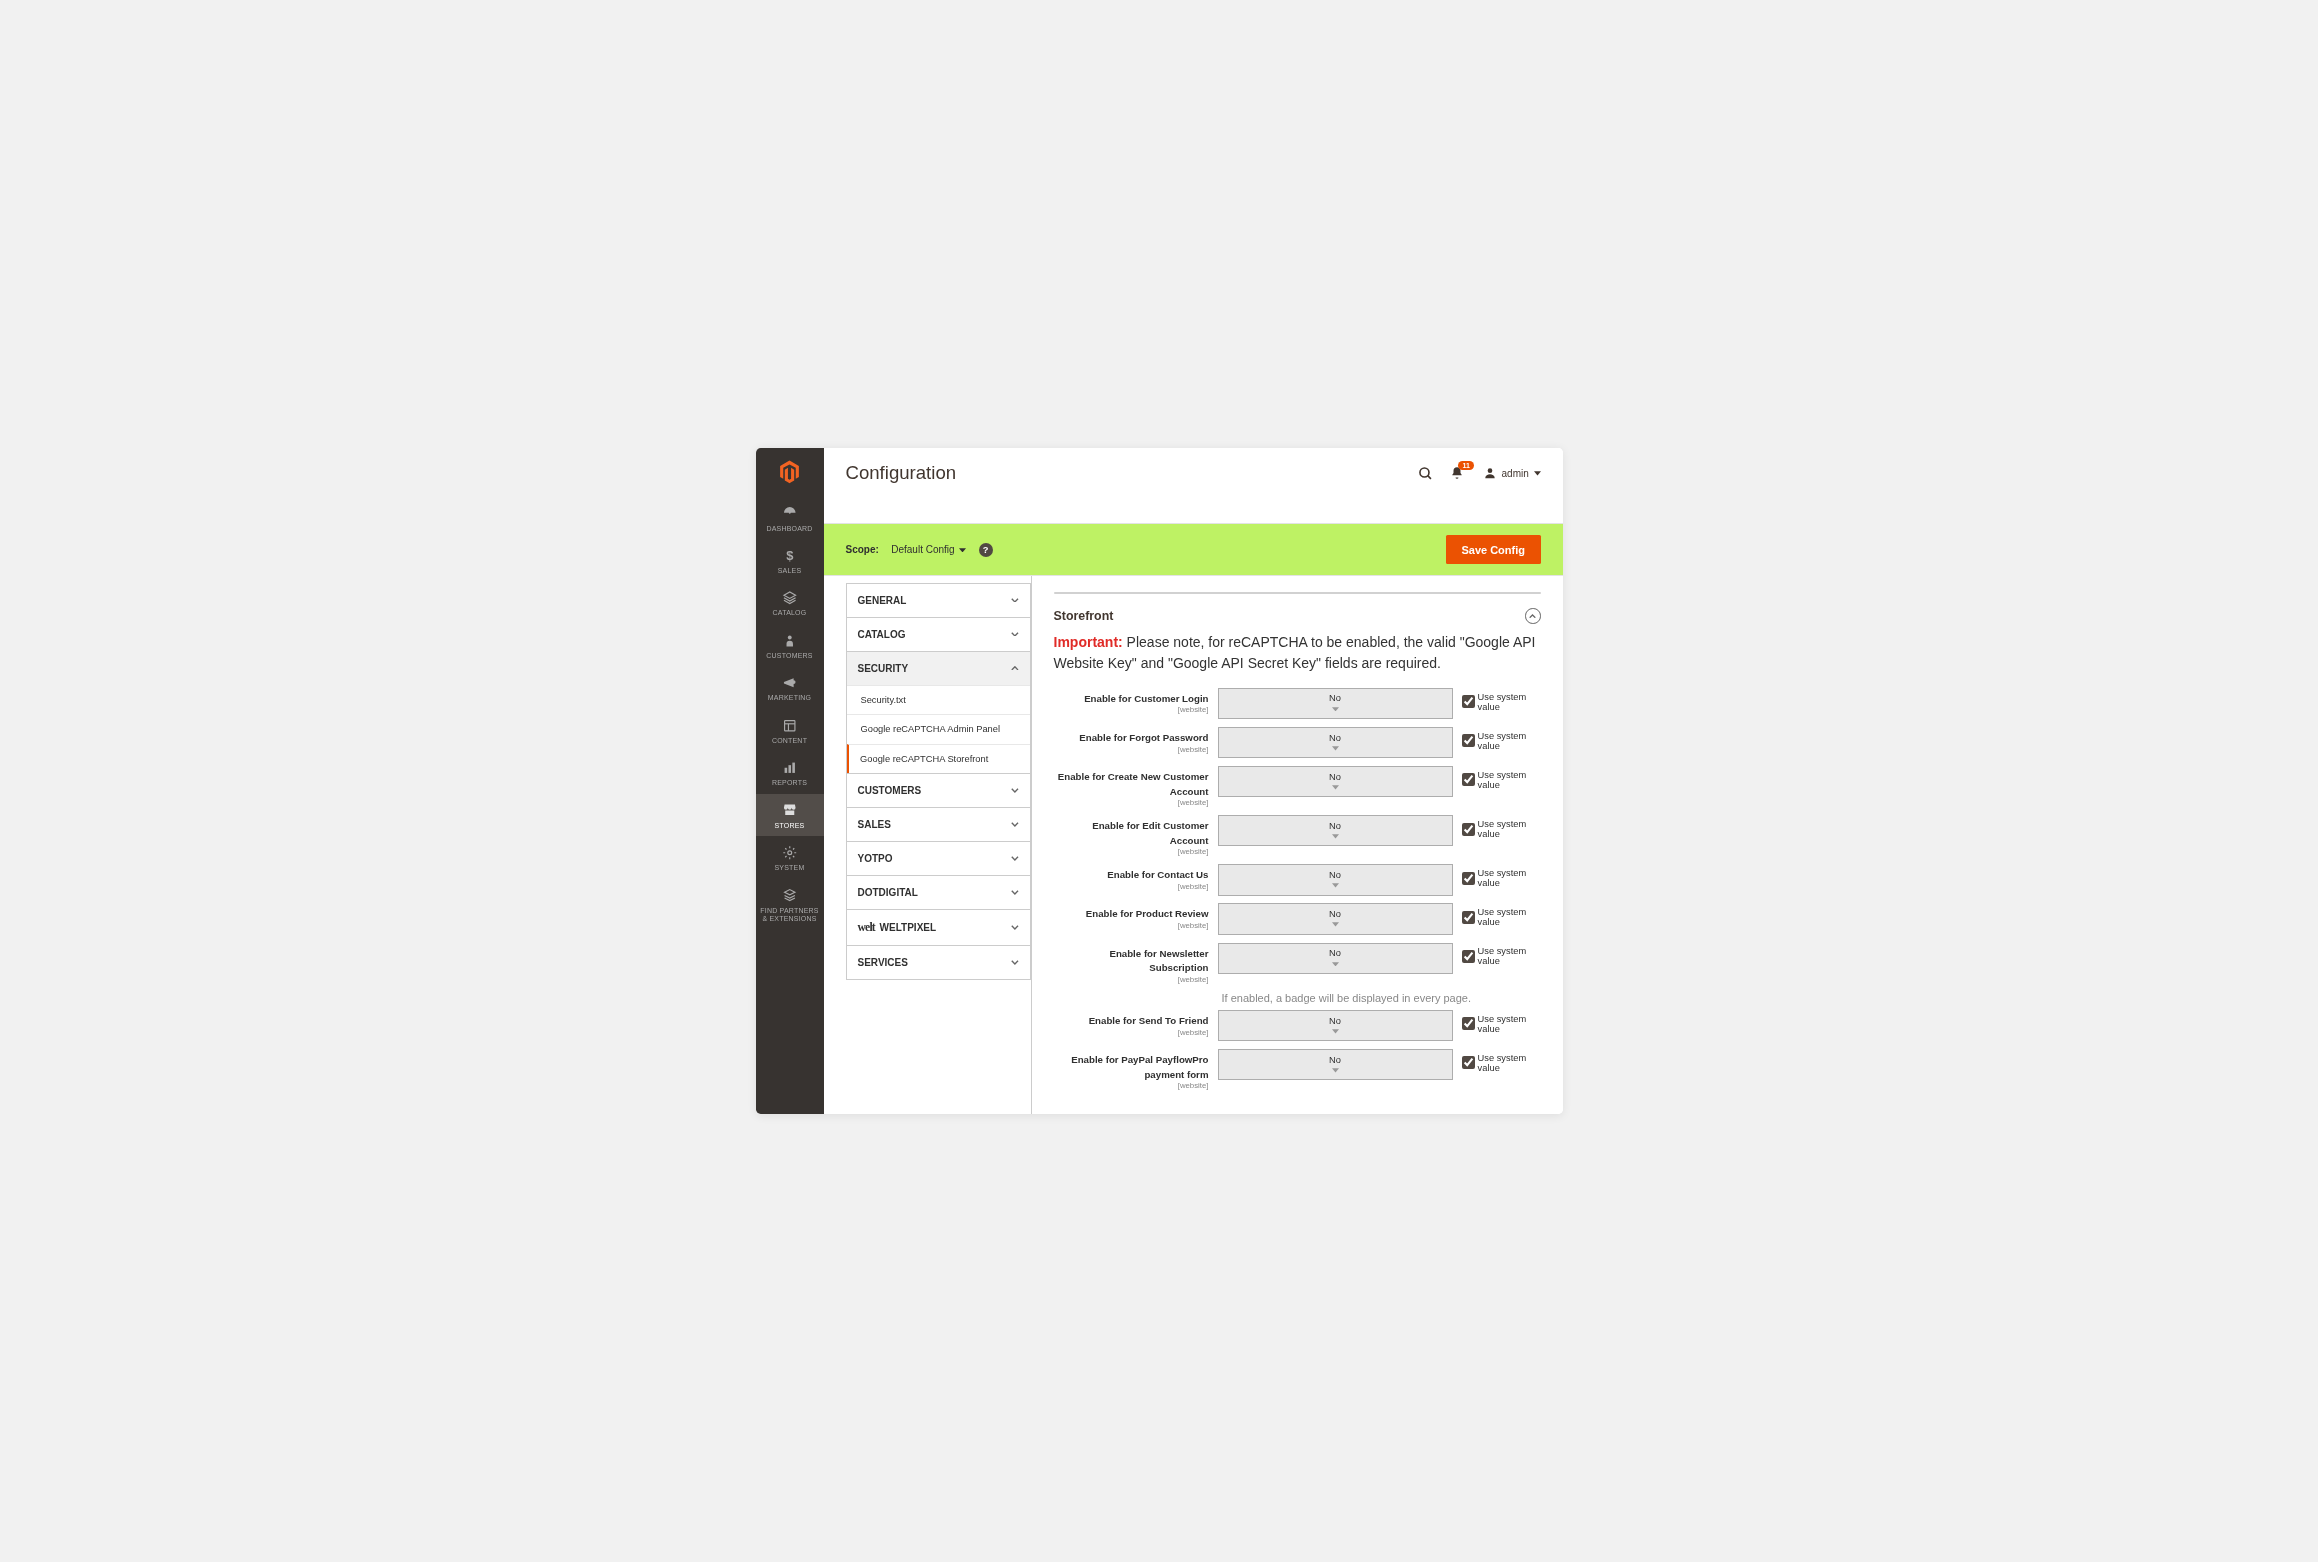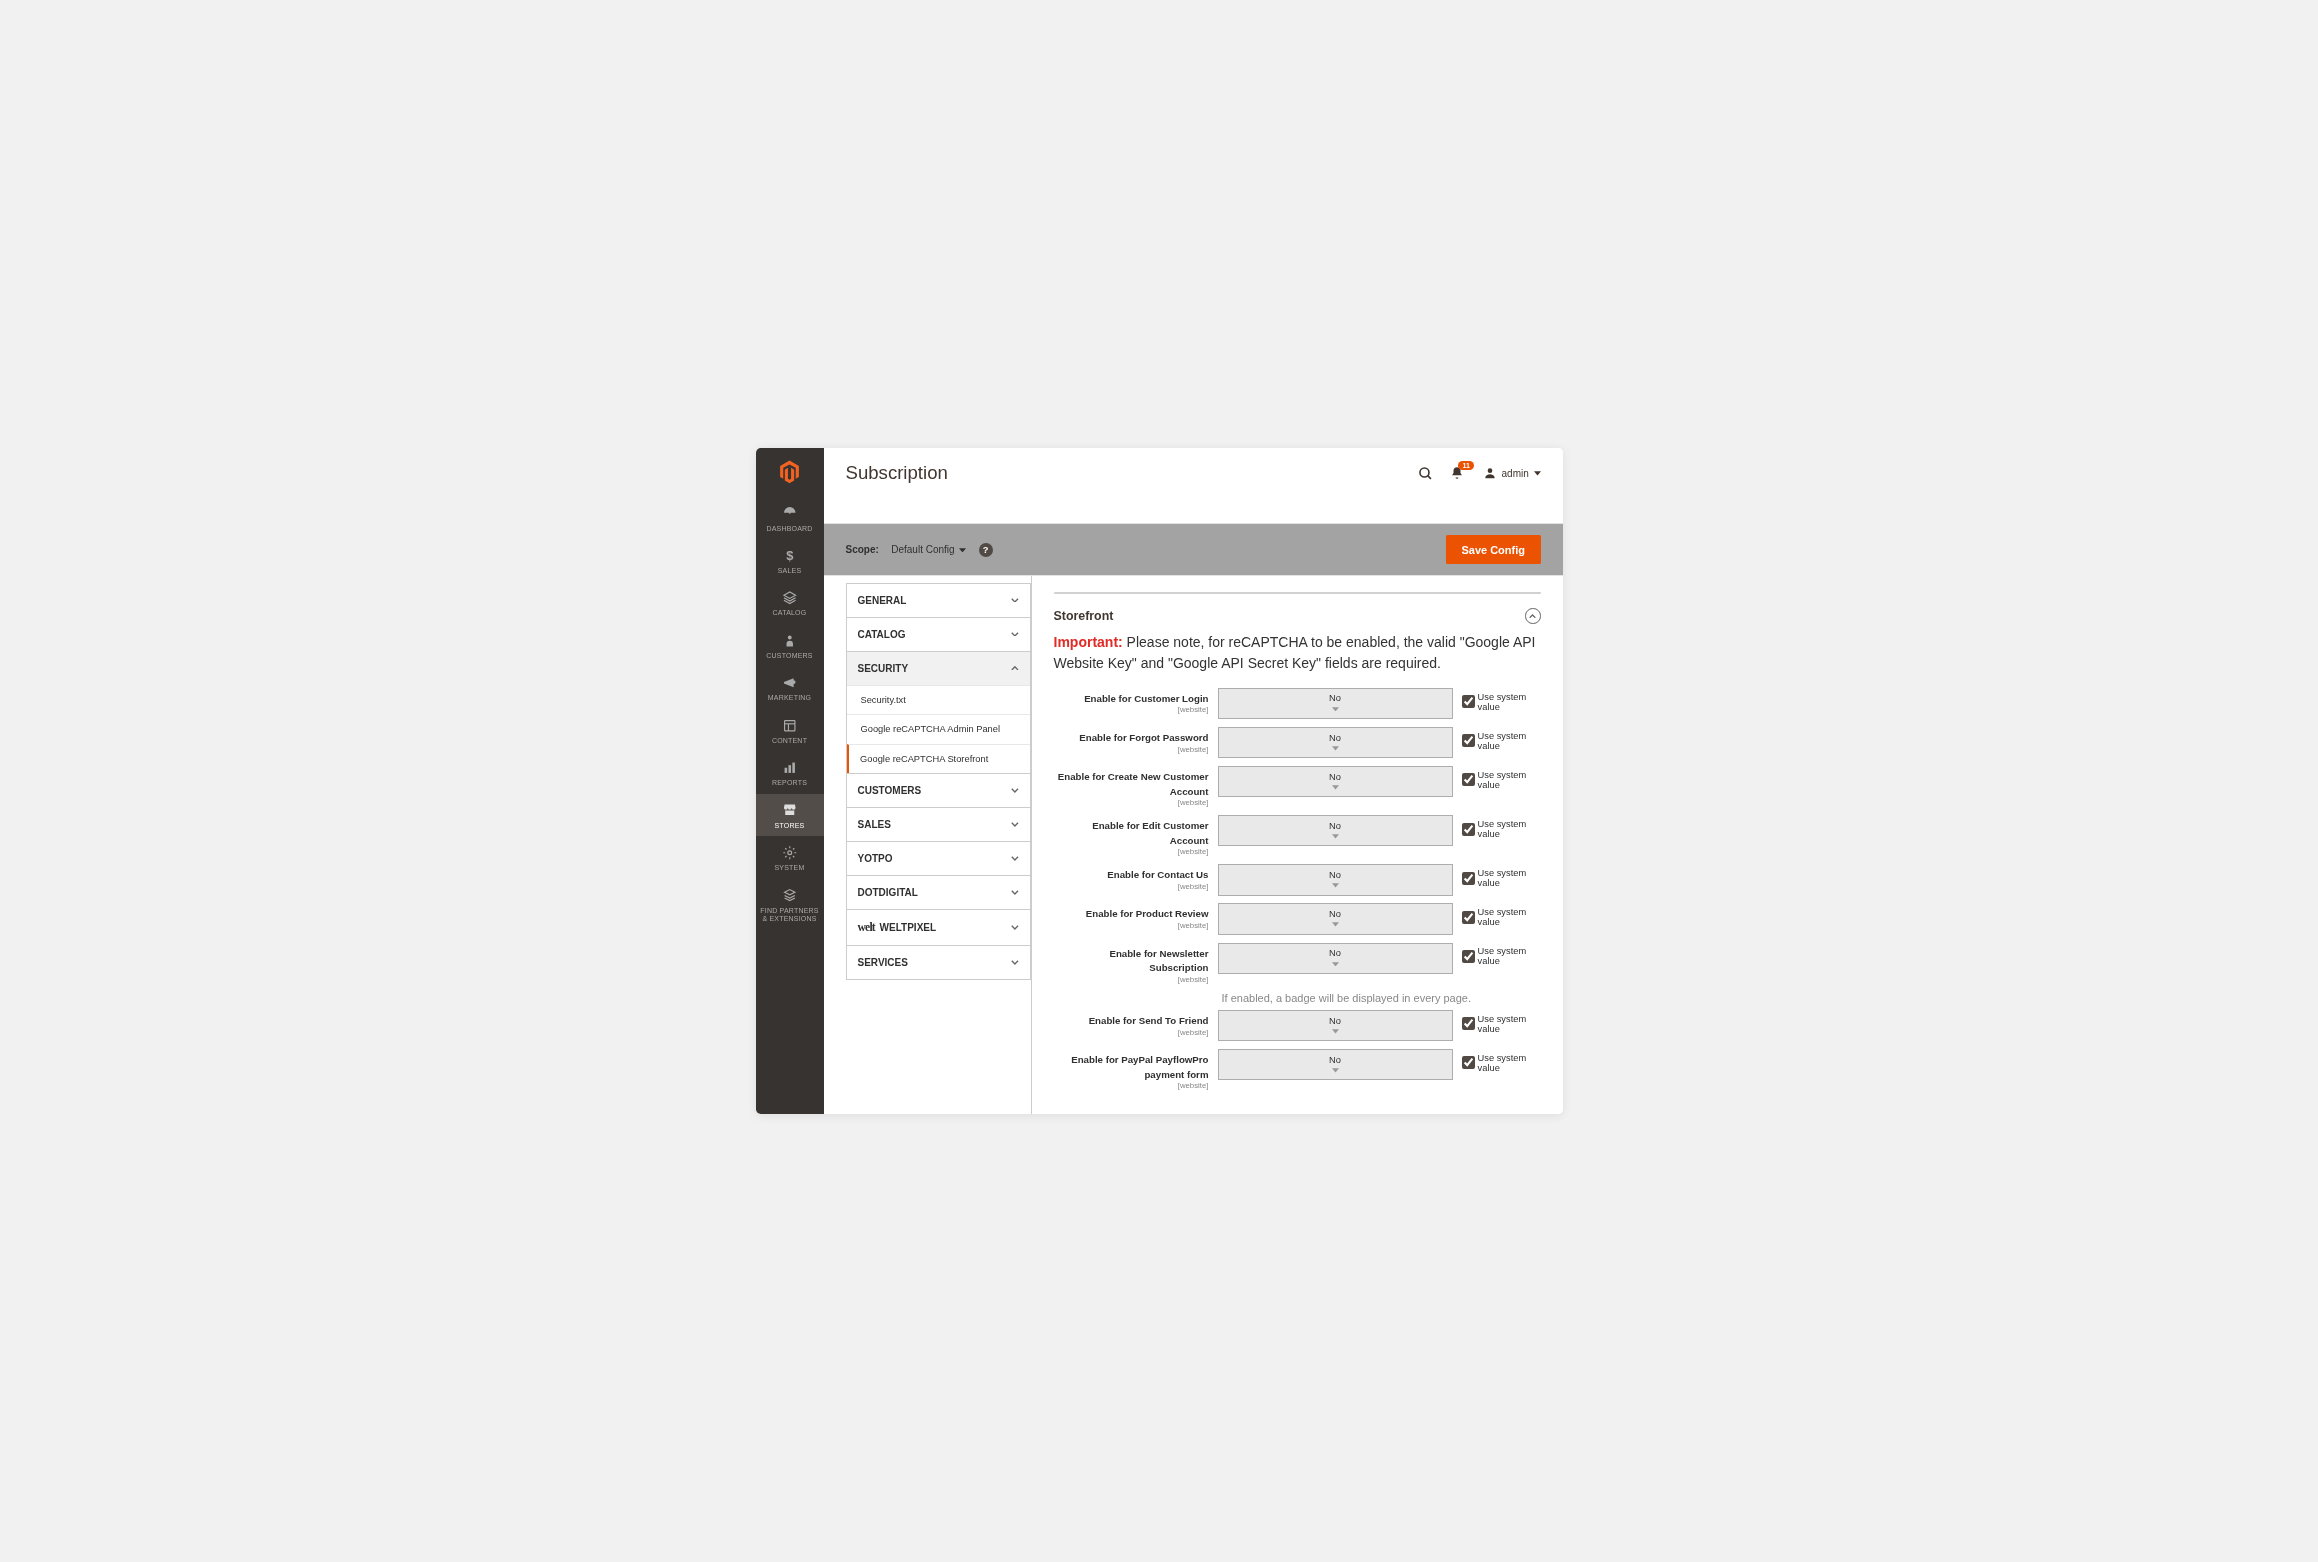--- a/index.html
+++ b/index.html
@@ -15,21 +15,21 @@
 .nav-label { font-size: 7px; color: #aaa; margin-top: 3.1px; text-align: center; letter-spacing: 0.2px; line-height: 1.2; padding: 0 3.1px; }
 .nav-item.active .nav-label { color: #fff; }
 
 .main { flex: 1; background: #fff; display: flex; flex-direction: column; min-width: 0; }
 .header-row { display: flex; align-items: center; justify-content: space-between; padding: 14px 22px 11px 22px; }
 .page-title { font-size: 18.6px; font-weight: 400; color: #41362f; }
 .header-actions { display: flex; align-items: center; gap: 17px; }
 .hdr-icon { width: 15.5px; height: 15.5px; color: #41362f; cursor: pointer; position: relative; }
 .badge { position: absolute; top: -4.7px; right: -7.8px; background: #eb5202; color: #fff; font-size: 7px; border-radius: 6.2px; padding: 0.8px 3.9px; font-weight: 700; }
 .admin { display: flex; align-items: center; gap: 4.7px; font-size: 10px; color: #41362f; cursor: pointer; }
-.scope-bar { background: #a3a3a3; border-top: 0.8px solid #e3e3e3; border-bottom: 0.8px solid #e3e3e3; padding: 11px 22px; display: flex; align-items: center; justify-content: space-between; margin-top: 28px; }
+.scope-bar { background: #bef264; border-top: 0.8px solid #e3e3e3; border-bottom: 0.8px solid #e3e3e3; padding: 11px 22px; display: flex; align-items: center; justify-content: space-between; margin-top: 28px; }
 .scope-left { display: flex; align-items: center; gap: 12.4px; }
 .scope-label { font-size: 10px; font-weight: 700; color: #303030; }
 .scope-select { font-size: 10px; color: #303030; display: flex; align-items: center; gap: 4.7px; cursor: pointer; }
 .help-icon { width: 14px; height: 14px; background: #514943; color: #fff; border-radius: 50%; display: flex; align-items: center; justify-content: center; font-size: 9.3px; font-weight: 700; cursor: pointer; }
 .save-btn { background: #eb5202; color: #fff; border: none; padding: 8.5px 15.5px; font-size: 11px; font-weight: 600; cursor: pointer; border-radius: 1.6px; }
 .content-row { display: flex; flex: 1; min-height: 0; }
 .config-tabs { width: 186px; border-right: 0.8px solid #ccc; padding-top: 6.2px; flex-shrink: 0; margin-left: 22px; }
 .tab-group { border: 0.8px solid #ccc; border-bottom: none; }
 .tab-group:last-child { border-bottom: 0.8px solid #ccc; }
 .tab-head { padding: 11px 11px; font-size: 10px; font-weight: 700; color: #303030; display: flex; justify-content: space-between; align-items: center; cursor: pointer; background: #fff; }
@@ -153,21 +153,21 @@
               <path d="M4 8l8-4 8 4-8 4-8-4zm0 5l8 4 8-4m-16 4l8 4 8-4" fill="none" stroke="currentColor" stroke-width="1.8"></path>
             </svg>
           </div>
           <div class="nav-label">FIND PARTNERS &amp; EXTENSIONS</div>
         </div>
       </div>
   </div>
 
   <div class="main">
     <div class="header-row">
-      <h1 class="page-title">Subscription</h1>
+      <h1 class="page-title">Configuration</h1>
       <div class="header-actions">
         <div class="hdr-icon">
           <svg viewBox="0 0 24 24" width="15.5" height="15.5" fill="none" stroke="currentColor" stroke-width="2.5">
               <circle cx="10" cy="10" r="7"></circle>
               <line x1="20" y1="20" x2="15" y2="15"></line>
             </svg>
         </div>
         <div class="hdr-icon">
           <svg viewBox="0 0 24 24" width="14" height="14" fill="currentColor">
               <path d="M12 2a6 6 0 0 0-6 6v4l-2 3v1h16v-1l-2-3V8a6 6 0 0 0-6-6zm0 20a2.5 2.5 0 0 0 2.5-2.5h-5A2.5 2.5 0 0 0 12 22z"></path>

